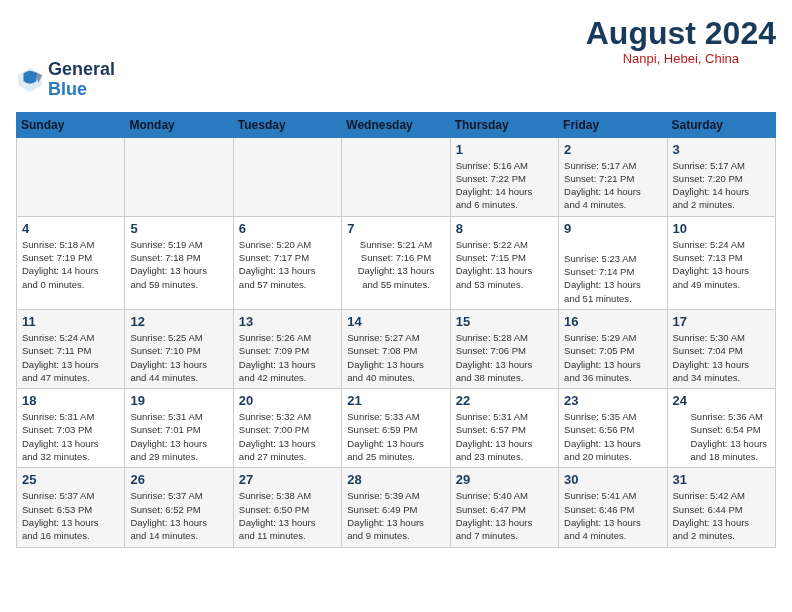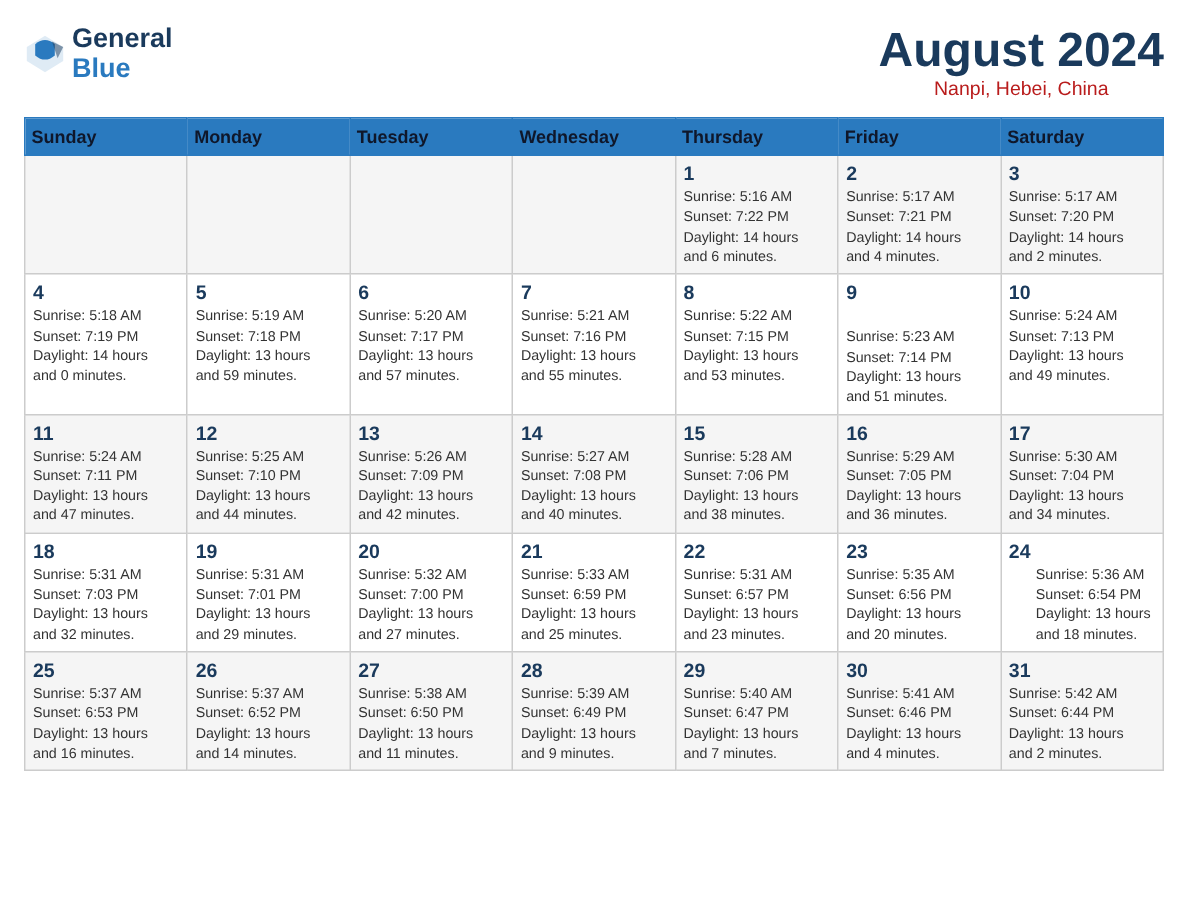--- a/index.html
+++ b/index.html
@@ -13,20 +13,21 @@
     .header {
       display: flex;
       justify-content: space-between;
       align-items: flex-start;
       margin-bottom: 12px;
     }
     .logo {
       display: flex;
       align-items: center;
       gap: 4px;
+      margin-top: 44px;
     }
     .logo-text {
       font-size: 18px;
       font-weight: bold;
       color: #1a3a5c;
       line-height: 1.1;
     }
     .logo-icon {
       width: 28px;
       height: 28px;
@@ -165,21 +166,21 @@
         </td>
         <td>
           <span class="day-number">6</span>
           <div class="day-info" style="white-space: pre-line;">Sunrise: 5:20 AM
 Sunset: 7:17 PM
 Daylight: 13 hours
 and 57 minutes.</div>
         </td>
         <td>
           <span class="day-number">7</span>
-          <div class="day-info" style="white-space: pre-line;">Sunrise: 5:21 AM
+          <div class="day-info" style="white-space: pre-line; text-align: center;">Sunrise: 5:21 AM
 Sunset: 7:16 PM
 Daylight: 13 hours
 and 55 minutes.</div>
         </td>
         <td>
           <span class="day-number">8</span>
           <div class="day-info" style="white-space: pre-line;">Sunrise: 5:22 AM
 Sunset: 7:15 PM
 Daylight: 13 hours
 and 53 minutes.</div>

